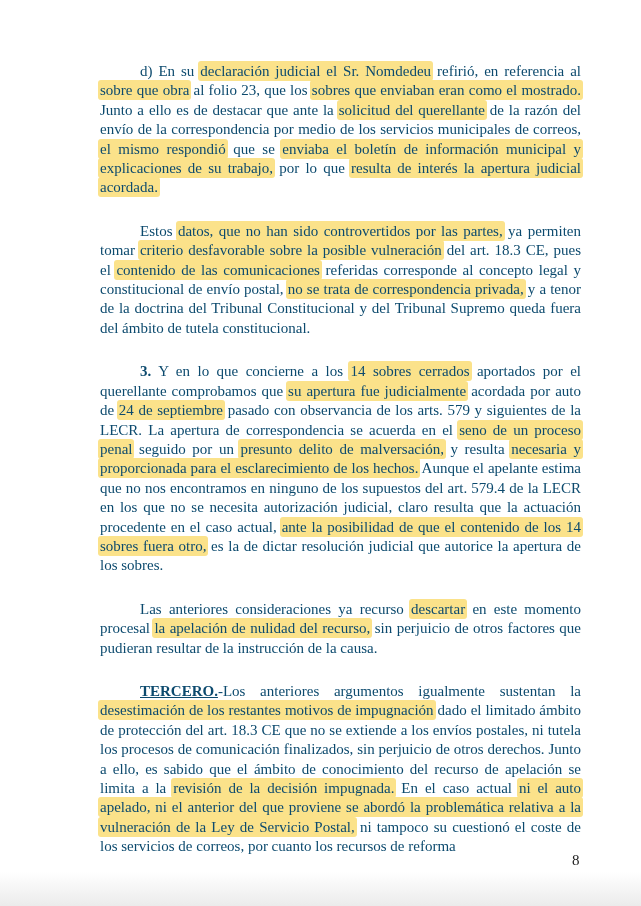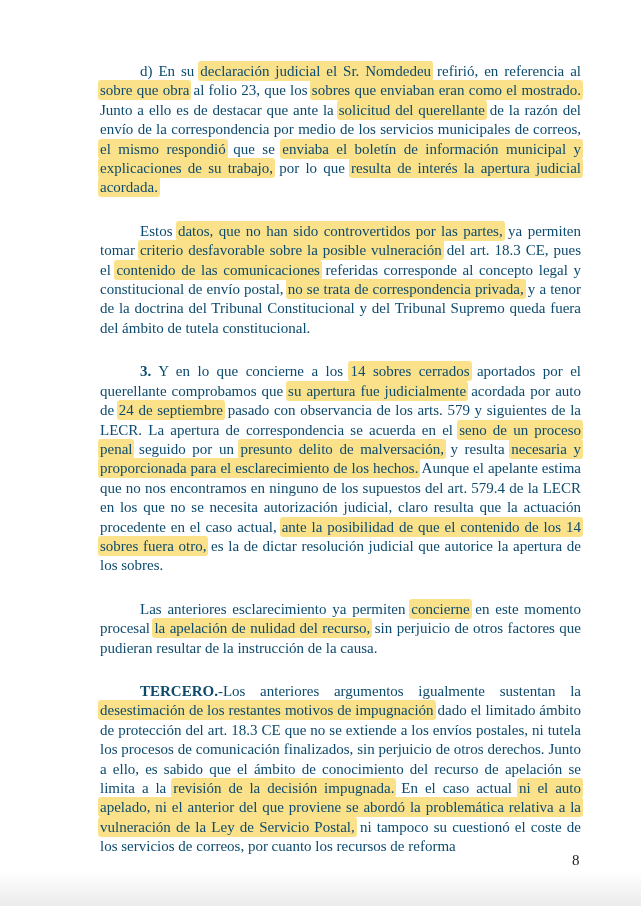--- a/index.html
+++ b/index.html
@@ -32,21 +32,21 @@
   }
   .hl {
     background: var(--hl, #fbe28a);
     border-radius: 3px;
     padding: 2px 2px;
     margin: 0 -2px;
     -webkit-box-decoration-break: clone;
     box-decoration-break: clone;
   }
   .b { font-weight: bold; }
-  .u { }
+  .u { text-decoration: underline; }
   .pagenum {
     position: absolute;
     left: 572px;
     top: 852px;
     font-size: 15px;
     color: #1c1c1c;
     font-family: "Liberation Serif", serif;
   }
   .bottom-fade {
     position: absolute;
@@ -59,18 +59,18 @@
   }
 </style>
 </head>
 <body>
 
 <div class="page">
   <div class="doc">
       <p><span>d) En su </span><span class="hl">declaración judicial el Sr. Nomdedeu</span><span> refirió, en referencia al </span><span class="hl">sobre que obra</span><span> al folio 23, que los </span><span class="hl">sobres que enviaban eran como el mostrado.</span><span> Junto a ello es de destacar que ante la </span><span class="hl">solicitud del querellante</span><span> de la razón del envío de la correspondencia por medio de los servicios municipales de correos, </span><span class="hl">el mismo respondió</span><span> que se </span><span class="hl">enviaba el boletín de información municipal y explicaciones de su trabajo,</span><span> por lo que </span><span class="hl">resulta de interés la apertura judicial acordada.</span></p>
       <p><span>Estos </span><span class="hl">datos, que no han sido controvertidos por las partes,</span><span> ya permiten tomar </span><span class="hl">criterio desfavorable sobre la posible vulneración</span><span> del art. 18.3 CE, pues el </span><span class="hl">contenido de las comunicaciones</span><span> referidas corresponde al concepto legal y constitucional de envío postal, </span><span class="hl">no se trata de correspondencia privada,</span><span> y a tenor de la doctrina del Tribunal Constitucional y del Tribunal Supremo queda fuera del ámbito de tutela constitucional.</span></p>
       <p><span class="b">3.</span><span> Y en lo que concierne a los </span><span class="hl">14 sobres cerrados</span><span> aportados por el querellante comprobamos que </span><span class="hl">su apertura fue judicialmente</span><span> acordada por auto de </span><span class="hl">24 de septiembre</span><span> pasado con observancia de los arts. 579 y siguientes de la LECR. La apertura de correspondencia se acuerda en el </span><span class="hl">seno de un proceso penal</span><span> seguido por un </span><span class="hl">presunto delito de malversación,</span><span> y resulta </span><span class="hl">necesaria y proporcionada para el esclarecimiento de los hechos.</span><span> Aunque el apelante estima que no nos encontramos en ninguno de los supuestos del art. 579.4 de la LECR en los que no se necesita autorización judicial, claro resulta que la actuación procedente en el caso actual, </span><span class="hl">ante la posibilidad de que el contenido de los 14 sobres fuera otro,</span><span> es la de dictar resolución judicial que autorice la apertura de los sobres.</span></p>
-      <p><span>Las anteriores esclarecimiento ya permiten </span><span class="hl">concierne</span><span> en este momento procesal </span><span class="hl">la apelación de nulidad del recurso,</span><span> sin perjuicio de otros factores que pudieran resultar de la instrucción de la causa.</span></p>
+      <p><span>Las anteriores consideraciones ya recurso </span><span class="hl">descartar</span><span> en este momento procesal </span><span class="hl">la apelación de nulidad del recurso,</span><span> sin perjuicio de otros factores que pudieran resultar de la instrucción de la causa.</span></p>
       <p><span class="b u">TERCERO.</span><span>-Los anteriores argumentos igualmente sustentan la </span><span class="hl">desestimación de los restantes motivos de impugnación</span><span> dado el limitado ámbito de protección del art. 18.3 CE que no se extiende a los envíos postales, ni tutela los procesos de comunicación finalizados, sin perjuicio de otros derechos. Junto a ello, es sabido que el ámbito de conocimiento del recurso de apelación se limita a la </span><span class="hl">revisión de la decisión impugnada.</span><span> En el caso actual </span><span class="hl">ni el auto apelado, ni el anterior del que proviene se abordó la problemática relativa a la vulneración de la Ley de Servicio Postal,</span><span> ni tampoco su cuestionó el coste de los servicios de correos, por cuanto los recursos de reforma</span></p>
     </div>
   <div class="pagenum">8</div>
   <div class="bottom-fade"></div>
 </div>
 
 </body></html>

